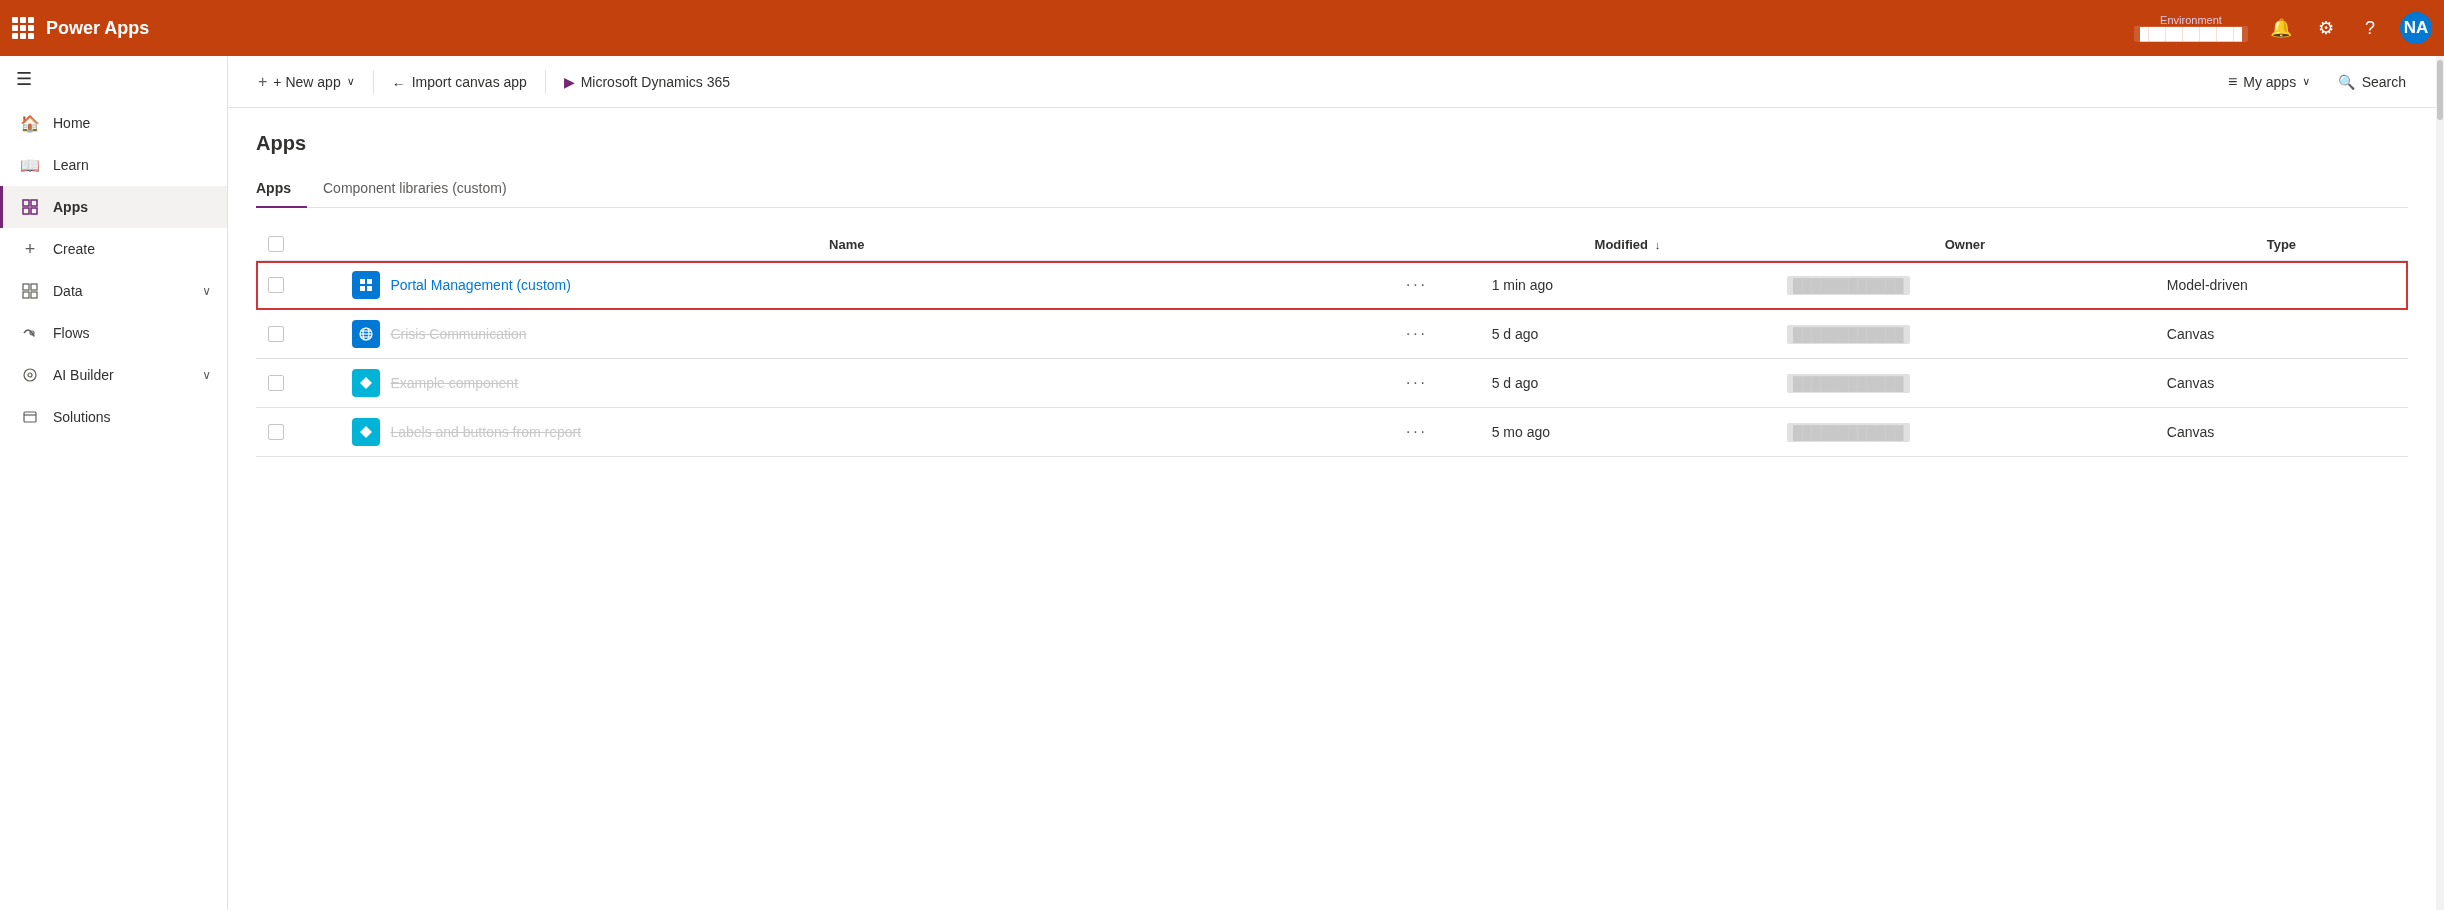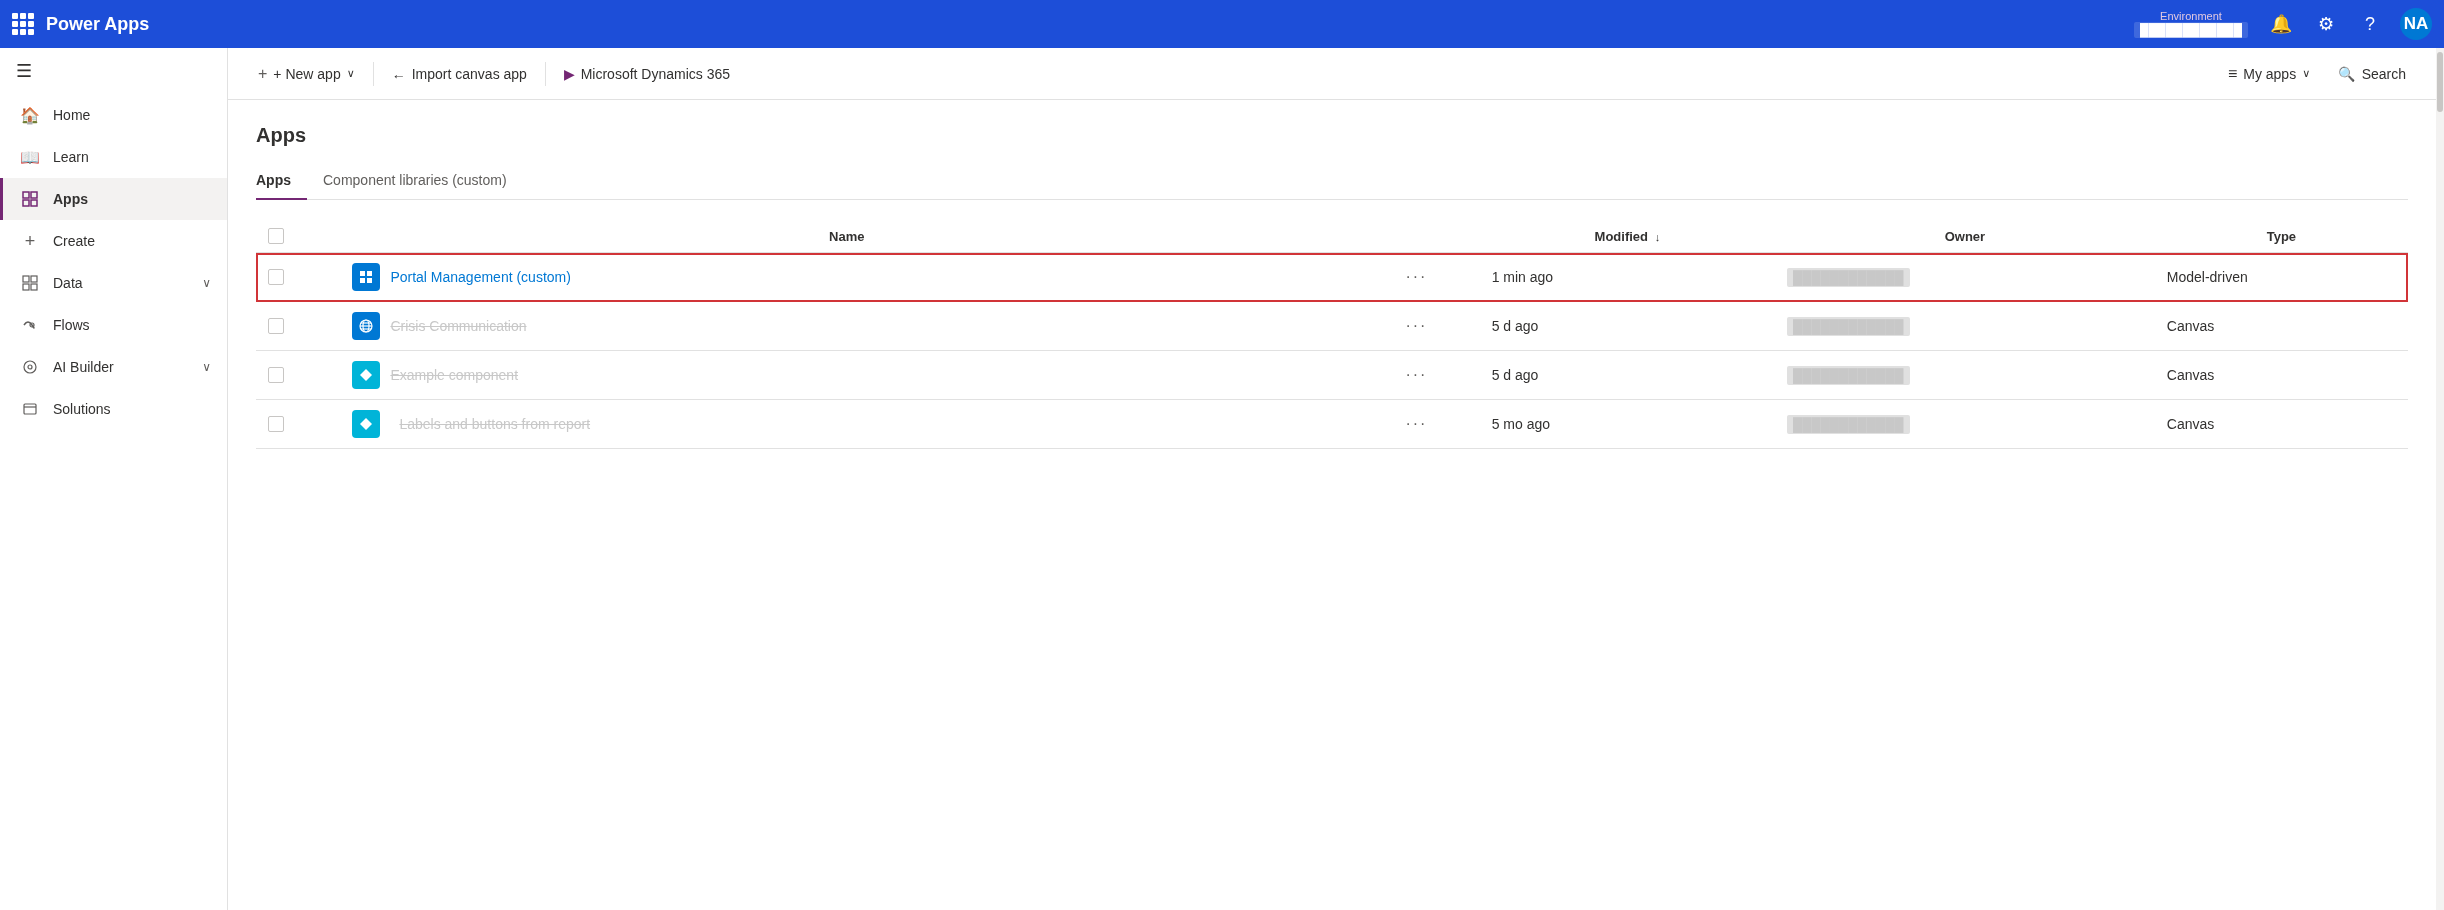--- a/index.html
+++ b/index.html
@@ -1,22 +1,22 @@
 <!DOCTYPE html>
 <html><head>
   <meta charset="utf-8">
   <style>
     * { box-sizing: border-box; margin: 0; padding: 0; }
     body { font-family: 'Segoe UI', Arial, sans-serif; font-size: 14px; background: #f3f2f1; height: 910px; overflow: hidden; display: flex; flex-direction: column; }
 
     
     .topbar {
-      background: #1d4ed8;
+      background: #c2410c;
       color: white;
-      height: 48px;
+      height: 56px;
       display: flex;
       align-items: center;
       padding: 0 12px;
       flex-shrink: 0;
       position: relative;
       z-index: 10;
     }
     .topbar-grid-icon {
       display: grid;
       grid-template-columns: repeat(3, 6px);
@@ -572,21 +572,21 @@
               <td class="col-checkbox">
                 <div style="width:16px;height:16px;border:1px solid #c8c6c4;border-radius:2px;"></div>
               </td>
               <td class="col-name">
                 <div class="name-cell">
                   <div class="app-icon app-icon-canvas" style="background:#00b4d8;">
                     <svg width="14" height="14" viewBox="0 0 14 14" fill="white">
                       <path d="M7 1 L13 7 L7 13 L1 7 Z"></path>
                     </svg>
                   </div>
-                  <span style="color:#c8c8c8;text-decoration:line-through;cursor:pointer;margin-left:9px;">Labels and buttons from report</span>
+                  <span style="color:#c8c8c8;text-decoration:line-through;cursor:pointer;">Labels and buttons from report</span>
                 </div>
               </td>
               <td class="col-more">
                 <span class="more-btn">···</span>
               </td>
               <td class="col-modified">
                 <span>5 mo ago</span>
               </td>
               <td class="col-owner">
                 <span class="blurred-text">████████████</span>

